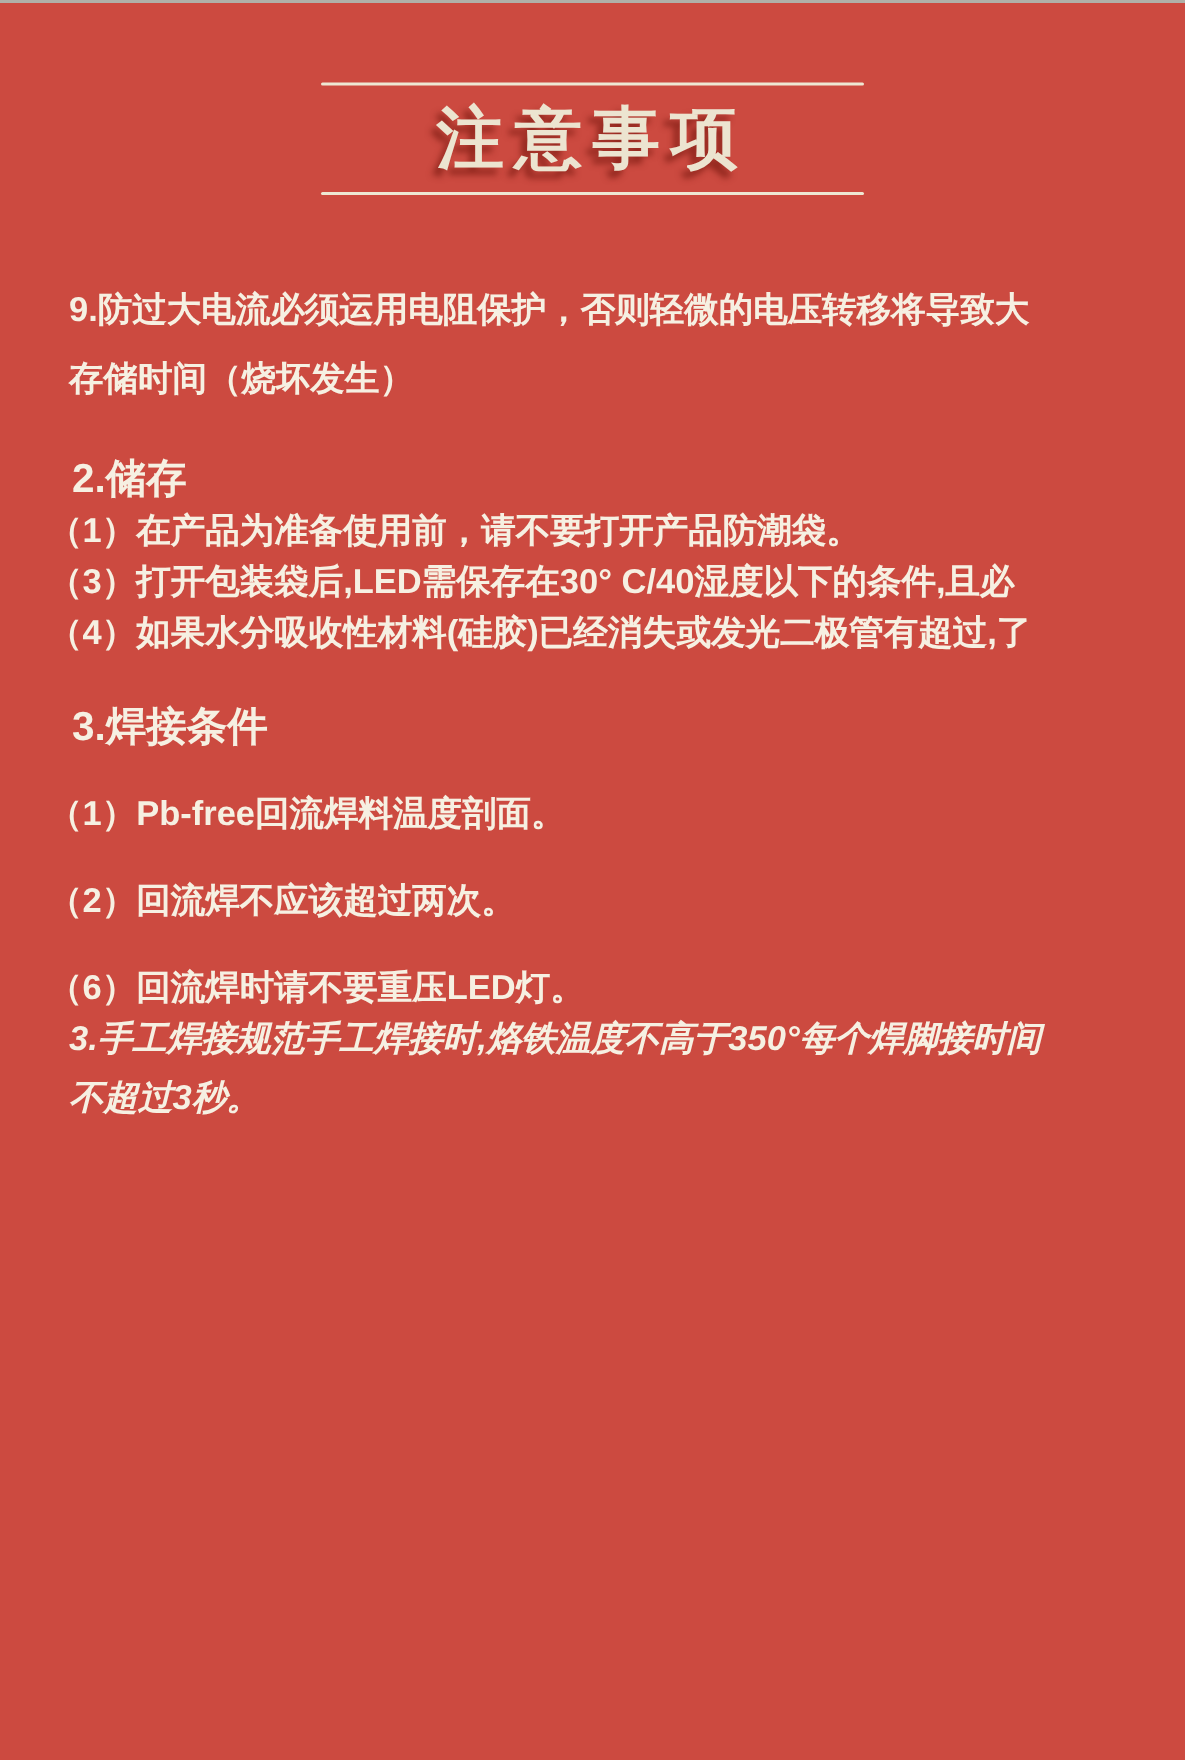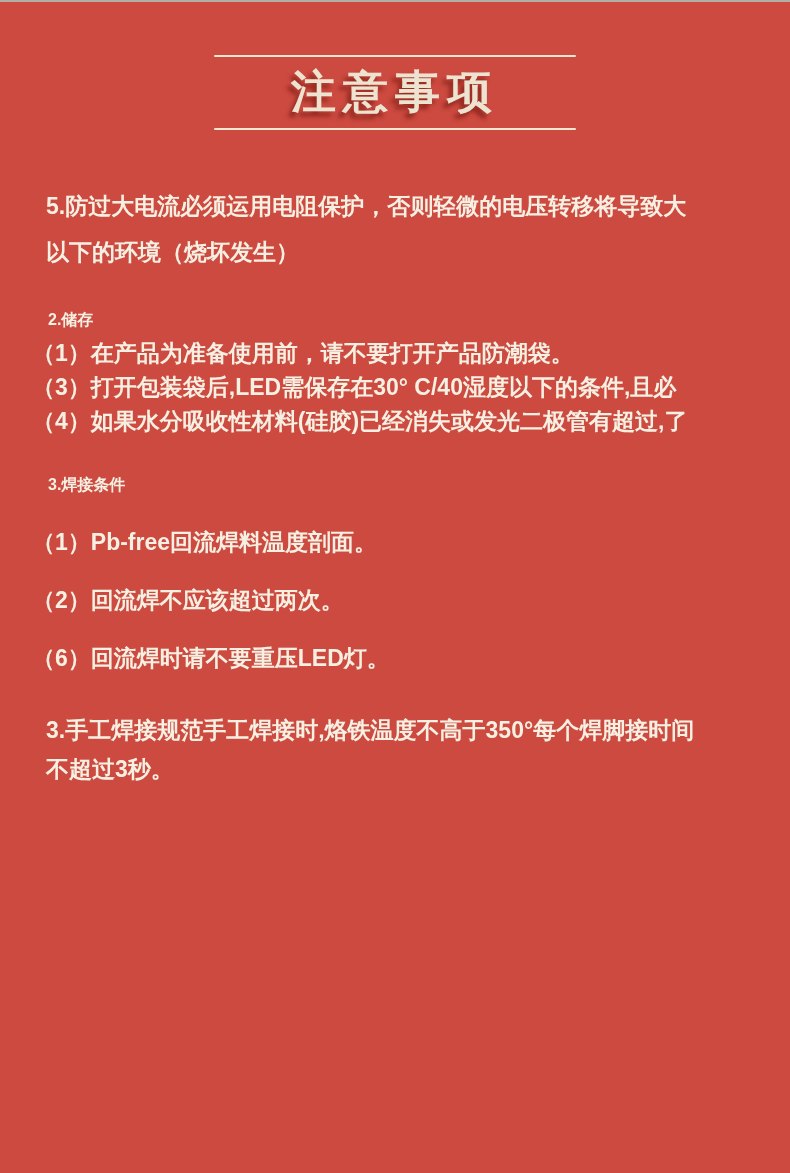--- a/index.html
+++ b/index.html
@@ -44,48 +44,48 @@
   .content {
     padding: 53px 30px 0 32px;
     color: #f6f0e2;
     font-size: 23px;
     font-weight: 700;
   }
   .line { display: block; }
   p, h2 { margin: 0; padding: 0; }
   .para-loose { padding-left: 14px; line-height: 46px; }
   .sec-heading {
-    font-size: 16px;
+    font-size: 27px;
     font-weight: 700;
     padding-left: 16px;
     line-height: 29px;
   }
   .sec-storage { margin-top: 30px; }
   .sec-solder { margin-top: 34px; }
   .item { margin-top: 4px; line-height: 30px; }
   .sec-solder .item { margin-top: 28px; }
-  .para-hand { margin-top: 38px; padding-left: 14px; line-height: 39px; }
+  .para-hand { padding-left: 14px; line-height: 39px; font-style: italic; }
 </style>
 </head>
 <body>
 
 <div class="page">
   <div class="top-edge"></div>
 
   <header class="header">
     <div class="rule"></div>
     <h1 class="title">注意事项</h1>
     <div class="rule"></div>
   </header>
 
   <main class="content">
 
     <p class="para-loose">
-      <span class="line">5.防过大电流必须运用电阻保护，否则轻微的电压转移将导致大</span>
-      <span class="line">以下的环境（烧坏发生）</span>
+      <span class="line">9.防过大电流必须运用电阻保护，否则轻微的电压转移将导致大</span>
+      <span class="line">存储时间（烧坏发生）</span>
     </p>
 
     <section class="sec-storage">
       <h2 class="sec-heading">2.储存</h2>
       <p class="item">
         <span class="line">（1）在产品为准备使用前，请不要打开产品防潮袋。</span>
       </p>
       <p class="item">
         <span class="line">（3）打开包装袋后,LED需保存在30° C/40湿度以下的条件,且必</span>
       </p>

